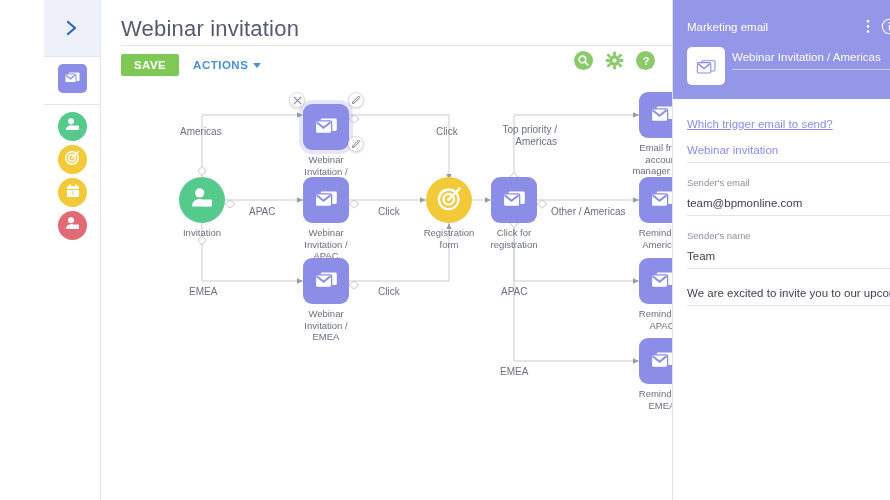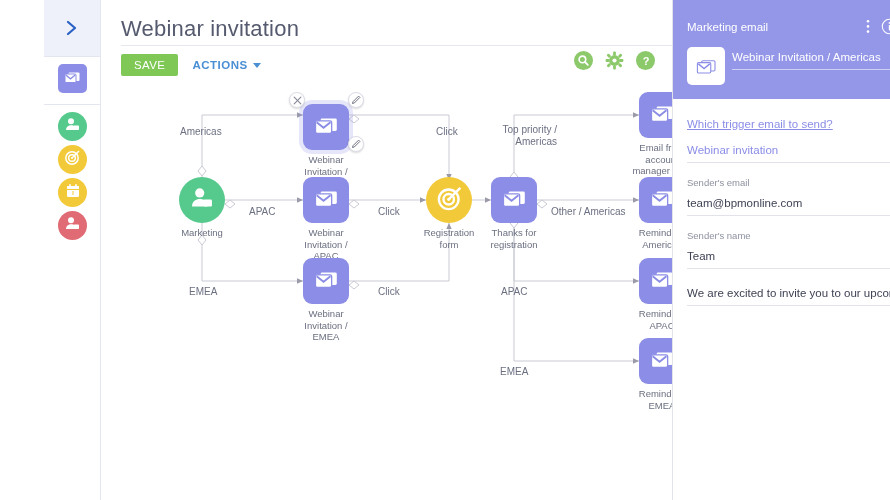--- a/index.html
+++ b/index.html
@@ -33,21 +33,21 @@
   
   #main { position: absolute; left: 57px; top: 0; right: 0; height: 500px; background: #fff; }
   #page-title {
     position: absolute; left: 20px; top: 16px;
     font-size: 22px; color: #555a6e; font-weight: 400; letter-spacing: .2px;
   }
   #title-rule { position: absolute; left: 20px; top: 45px; width: 560px; height: 1px; background: #e6e7ec; }
 
   #toolbar { position: absolute; left: 20px; top: 53px; height: 24px; display: flex; align-items: center; gap: 14px; }
   #save-button {
-    background: #7fc855; color: #fff; font-size: 11.5px; font-weight: 400;
+    background: #7fc855; color: #fff; font-size: 11.5px; font-weight: 700;
     letter-spacing: .4px; padding: 5px 13px; border: none; border-radius: 2px; cursor: pointer;
   }
   #actions-button {
     display: flex; align-items: center; gap: 5px; color: #4a8fd4;
     font-size: 11.5px; font-weight: 600; letter-spacing: .5px; cursor: pointer; background: none; border: none;
   }
   .caret { width: 0; height: 0; border-left: 4px solid transparent; border-right: 4px solid transparent; border-top: 5px solid #4a8fd4; }
 
   #toolbar-icons { position: absolute; left: 473px; top: 51px; display: flex; gap: 12px; }
   .tb-icon { width: 19px; height: 19px; border-radius: 50%; background: #8cc96a; display:flex; align-items:center; justify-content:center; cursor:pointer; }
@@ -292,21 +292,21 @@
         <div class="node" style="left:78px;top:97px;">
           <div class="node-circle" style="background:#56c98c;">
             <span>
               <svg width="26" height="26" viewBox="0 0 17 17">
                 <circle cx="7" cy="5.2" r="3" fill="#fff"></circle>
                 <path d="M2 14 C2 10.5 5 9 7.5 9.2 C10 9.4 12 10.5 12 14 Z" fill="#fff"></path>
                 <rect x="9.5" y="9.5" width="5.5" height="4.5" rx="0.8" fill="#fff"></rect>
               </svg>
             </span>
           </div>
-          <div class="node-label">Marketing</div>
+          <div class="node-label">Invitation</div>
         </div>
 
         <div class="node selected" style="left:202px;top:24px;">
           <div class="handle" style="left:-14px;top:-12px;">
             <svg width="9" height="9" viewBox="0 0 9 9">
                 <line x1="1.2" y1="1.2" x2="7.8" y2="7.8" stroke="#8a8c9c" stroke-width="1.2" stroke-linecap="round"></line>
                 <line x1="7.8" y1="1.2" x2="1.2" y2="7.8" stroke="#8a8c9c" stroke-width="1.2" stroke-linecap="round"></line>
               </svg>
           </div>
           <div class="handle" style="left:45px;top:-12px;">
@@ -381,21 +381,21 @@
         <div class="node" style="left:390px;top:97px;">
           <div class="node-box">
             <span>
               <svg width="25" height="21" viewBox="0 0 17 14">
                 <rect x="4.5" y="2.2" width="11" height="8.5" rx="1" fill="#fff"></rect>
                 <rect x="1" y="3.8" width="11" height="8.5" rx="1" fill="#fff" stroke="#8b8de6" stroke-width="0.9"></rect>
                 <polyline points="1.8,4.8 6.5,8.6 11.2,4.8" fill="none" stroke="#8b8de6" stroke-width="1.3"></polyline>
               </svg>
             </span>
           </div>
-          <div class="node-label">Thanks for
+          <div class="node-label">Click for
 registration</div>
         </div>
 
         <div class="node" style="left:538px;top:12px;">
           <div class="node-box">
             <span>
               <svg width="25" height="21" viewBox="0 0 17 14">
                 <rect x="4.5" y="2.2" width="11" height="8.5" rx="1" fill="#fff"></rect>
                 <rect x="1" y="3.8" width="11" height="8.5" rx="1" fill="#fff" stroke="#8b8de6" stroke-width="0.9"></rect>
                 <polyline points="1.8,4.8 6.5,8.6 11.2,4.8" fill="none" stroke="#8b8de6" stroke-width="1.3"></polyline>

